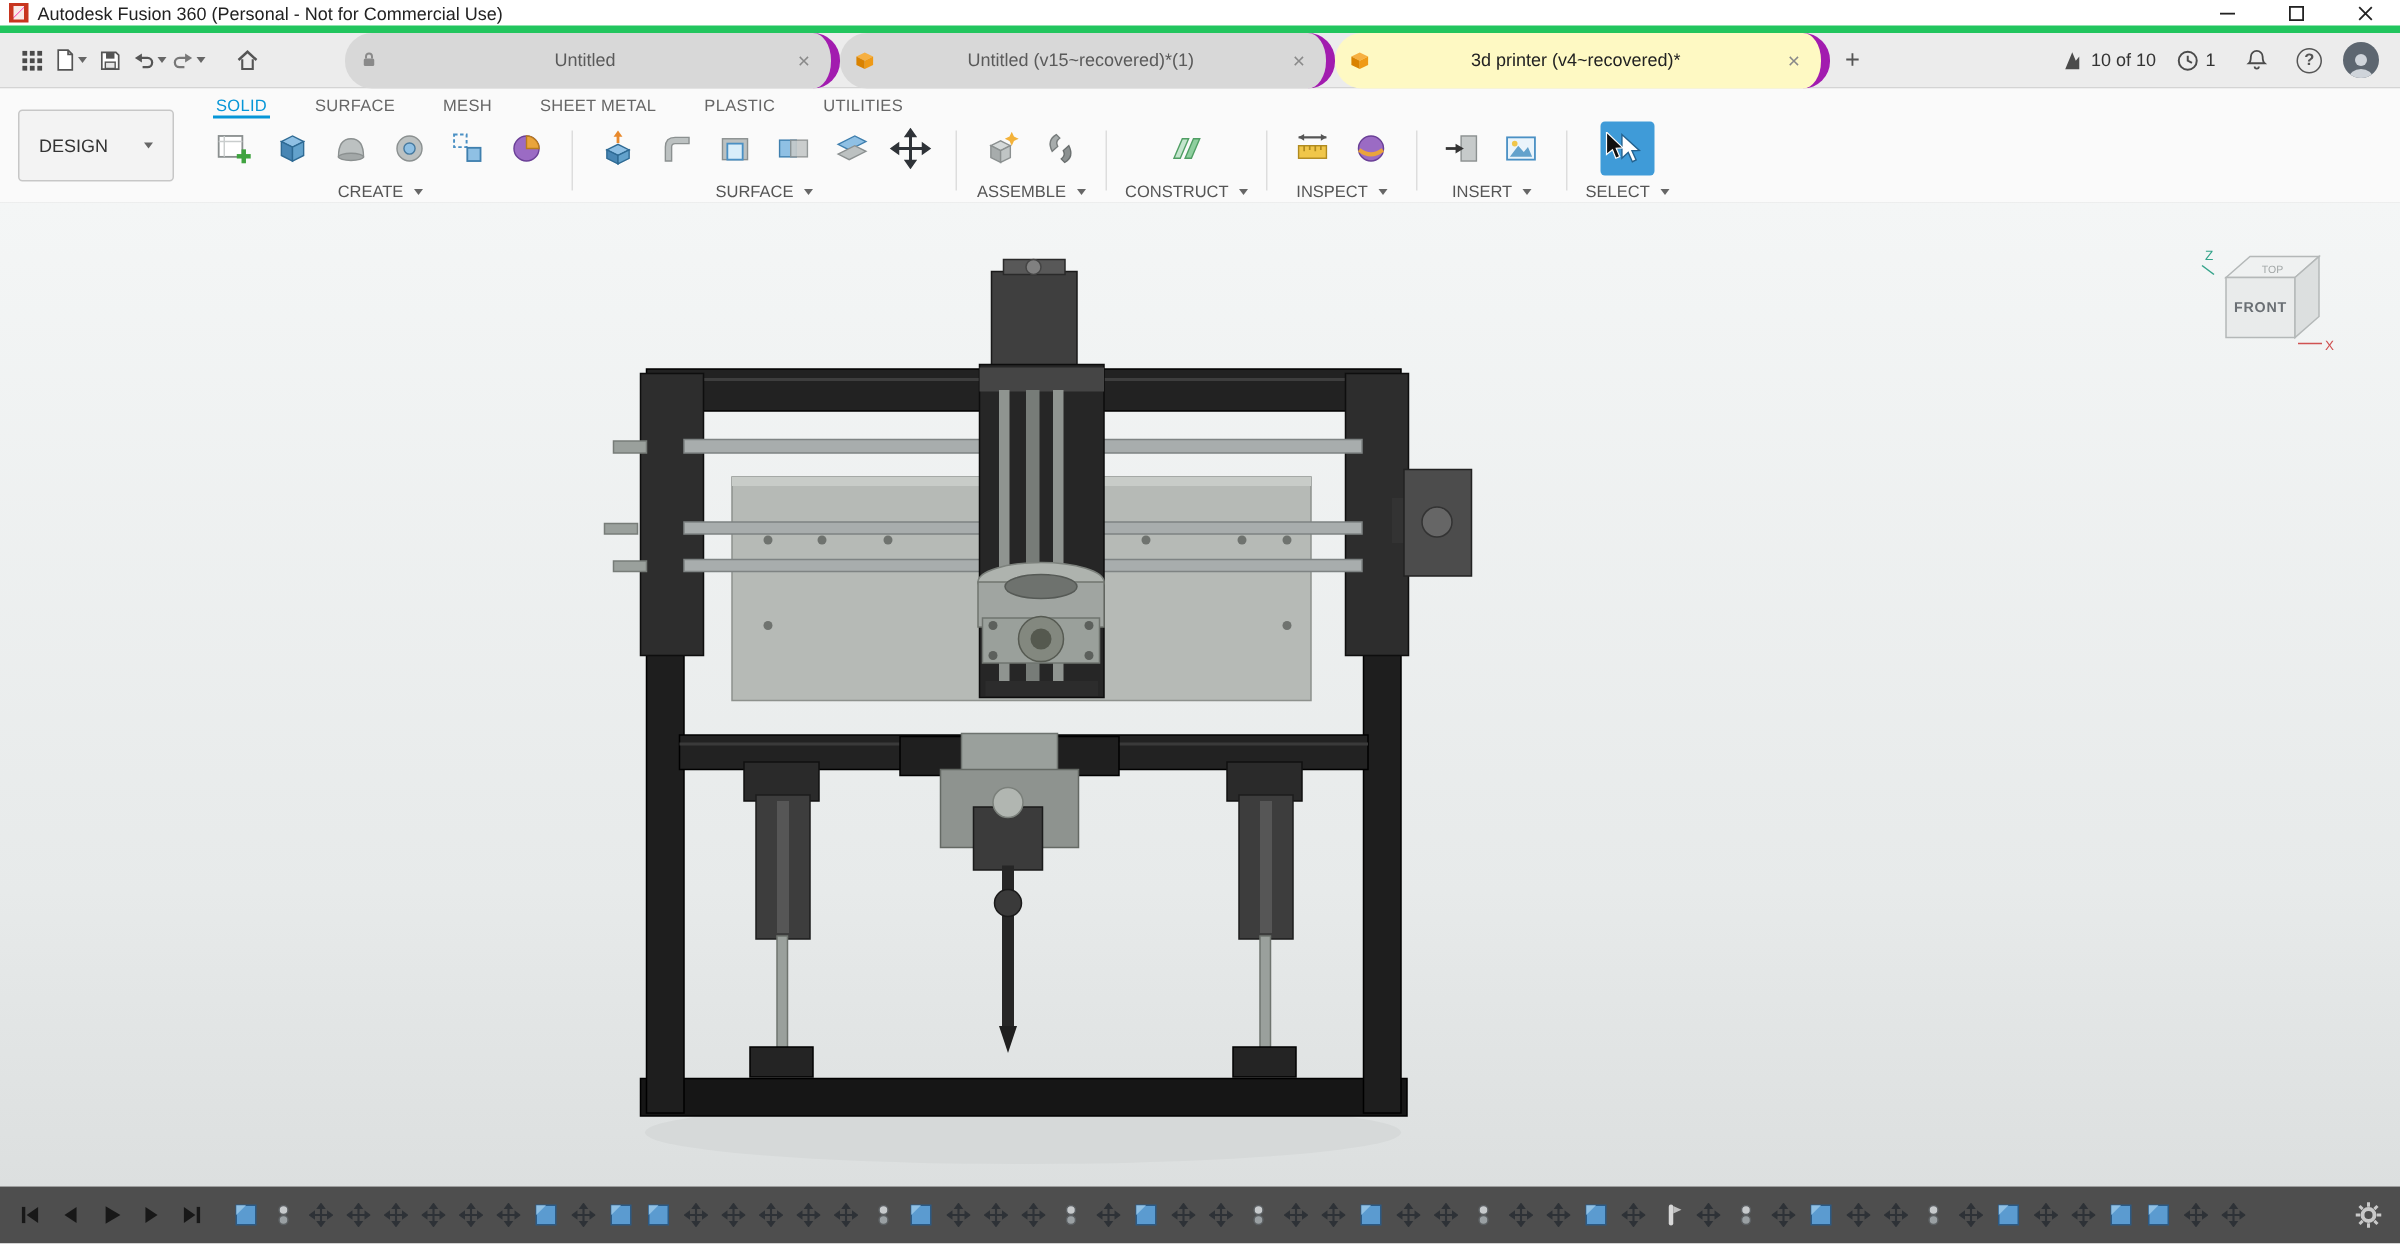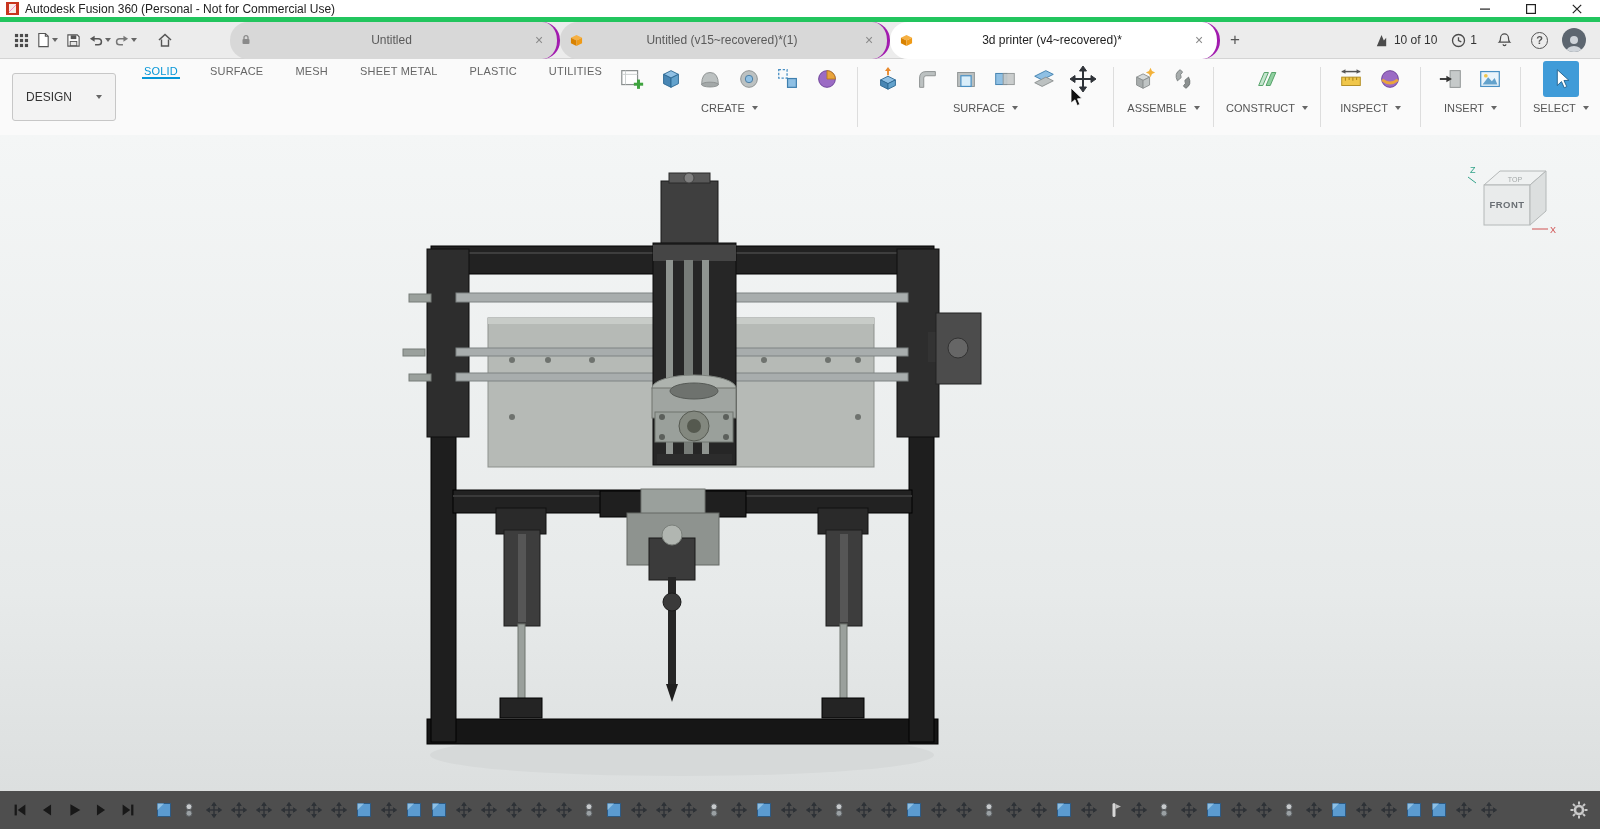--- a/index.html
+++ b/index.html
@@ -12,36 +12,36 @@
   .app-logo::after { content:""; position:absolute; left:3px; top:2px; width:7px; height:9px; background:linear-gradient(135deg,#fff 45%,#f3b 45%, #fff 55%); opacity:.9; }
   .win-controls { margin-left:auto; display:flex; height:22px; }
   .win-btn { width:46px; display:flex; align-items:center; justify-content:center; }
   .win-btn svg { display:block; }
 
   
   .appbar { height:37px; background:#ececec; border-bottom:1px solid #d4d4d4; display:flex; align-items:center; padding:0 8px; }
   .icnbtn { width:26px; height:26px; display:flex; align-items:center; justify-content:center; flex:none; border-radius:2px; }
   .mini-caret { width:0; height:0; border-left:3px solid transparent; border-right:3px solid transparent; border-top:4px solid #666; margin-left:1px; }
   .doctabs { display:flex; height:37px; margin-left:52px; align-items:stretch; }
-  .doctab { width:330px; display:flex; align-items:center; padding:0 10px; background:#d8d8d8; border-right:3px solid #a21caf; font-size:12px; color:#5a5a5a;border-radius:18px; }
-  .doctab.active { background:#ffffff; color:#222; }
+  .doctab { width:330px; display:flex; align-items:center; padding:0 10px; background:#d8d8d8; border-right:6px solid #a21caf; font-size:12px; color:#5a5a5a;border-radius:18px; }
+  .doctab.active { background:#fef9c3; color:#222; }
   .doctab .tlabel { flex:1; text-align:center; white-space:nowrap; overflow:hidden; text-overflow:ellipsis; padding:0 4px; }
   .doctab .ticon { flex:none; display:flex; }
   .closex { flex:none; color:#8a8a8a; font-size:14px; line-height:1; width:16px; text-align:center; border-radius:2px; }
   .newtab { width:30px; height:37px; display:flex; align-items:center; justify-content:center; font-size:17px; color:#555; }
   .appbar-right { margin-left:auto; display:flex; align-items:center; gap:14px; font-size:12px; color:#333; padding-right:6px;justify-content:flex-end; }
   .jobchip { display:flex; align-items:center; gap:5px; }
   .clockchip { display:flex; align-items:center; gap:4px; }
   .helpcircle { width:17px; height:17px; border:1.4px solid #555; border-radius:50%; display:flex; align-items:center; justify-content:center; font-size:11px; font-weight:bold; color:#555; }
   .avatar { width:24px; height:24px; border-radius:50%; background:#5d6670; display:flex; align-items:flex-end; justify-content:center; overflow:hidden; }
 
   
   .ribbon { height:77px; background:#fafafa; border-bottom:1px solid #cfcfcf; display:flex; }
   .design-box { width:104px; height:48px; margin:14px 12px 0 12px; border:1px solid #c7c7c7; background:#f3f3f3; border-radius:3px; display:flex; align-items:center; justify-content:center; gap:23px; font-size:12px; color:#333; flex:none; }
-  .ribbon-main { flex:1; display:flex; flex-direction:row; min-width:0; }
+  .ribbon-main { flex:1; display:flex; flex-direction:column; min-width:0; }
   .ribbon-tabs { display:flex; gap:28px; padding:5px 0 0 14px; font-size:11px; color:#666; height:20px; letter-spacing:.2px; }
   .rtab { padding:1px 2px 3px; white-space:nowrap; }
   .rtab.active { color:#0696d7; border-bottom:2px solid #0696d7; }
   .ribbon-groups { display:flex; align-items:stretch; flex:1; }
   .rgroup { display:flex; flex-direction:column; align-items:center; padding:0 10px; }
   .tools { display:flex; align-items:center; height:40px; gap:3px; }
   .tool { width:36px; height:36px; border:none; background:transparent; display:flex; align-items:center; justify-content:center; border-radius:3px; padding:0; }
   .tool.selected { background:#3f9bd8; }
   .group-label { font-size:11px; color:#555; display:flex; align-items:center; gap:6px; padding-top:3px; white-space:nowrap; }
   .vdiv { width:1px; background:#dddddd; margin:8px 2px; }

